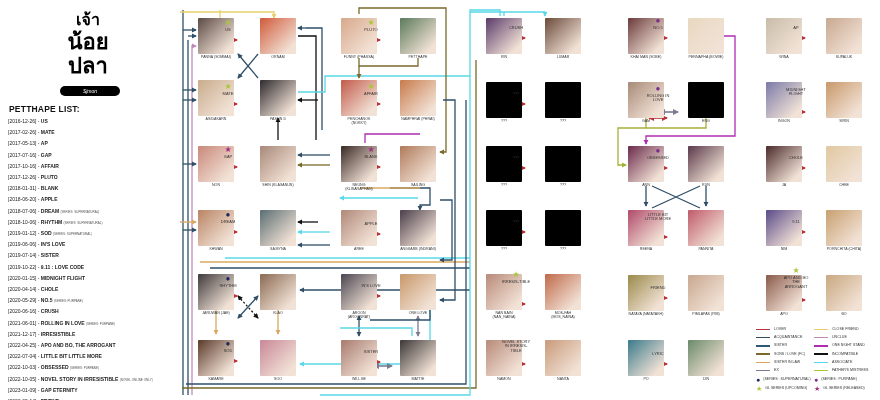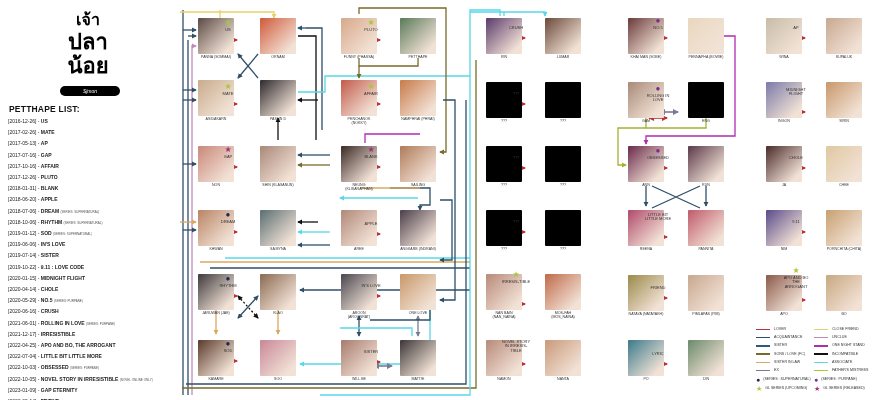--- a/index.html
+++ b/index.html
@@ -30,22 +30,22 @@
 
   svg.links { position: absolute; left: 0; top: 0; width: 880px; height: 400px; pointer-events: none; }
   .leg-row { position: absolute; font-size: 3.6px; line-height: 5px; white-space: nowrap; color: #333; display: flex; align-items: center; }
   .leg-line { display: inline-block; width: 14px; height: 1.5px; margin-right: 4px; position: relative; }
 </style>
 </head>
 <body>
 
 <div class="logo">
   <div class="logo-text">เจ้า</div>
+  <div class="logo-text" style="font-size:22px;line-height:24px;">น้อย</div>
   <div class="logo-text" style="font-size:22px;line-height:24px;">ปลา</div>
-  <div class="logo-text" style="font-size:22px;line-height:24px;">น้อย</div>
 </div>
 <div class="logo-bar">
     <span>Sjmon</span>
   </div>
 
 <div class="list-title">PETTHAPE LIST:</div>
 <div class="list" id="list">
     <div class="list-item"><span>[2016-12-26]</span> - <span class="t">US</span> <span class="n"></span></div>
     <div class="list-item"><span>[2017-02-26]</span> - <span class="t">MATE</span> <span class="n"></span></div>
     <div class="list-item"><span>[2017-05-13]</span> - <span class="t">AP</span> <span class="n"></span></div>

